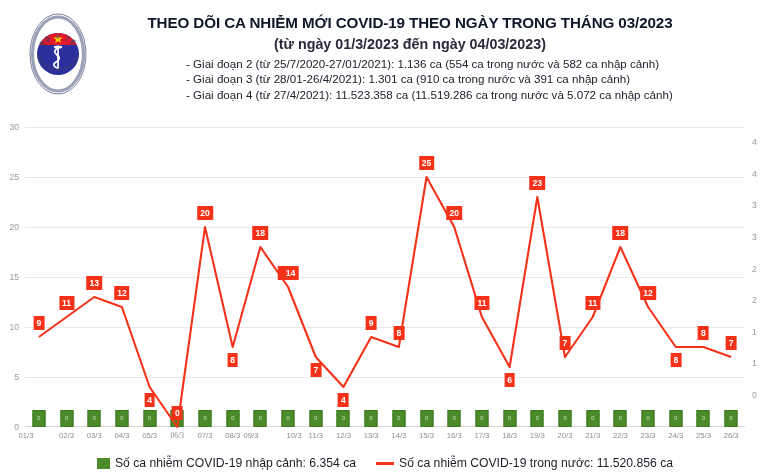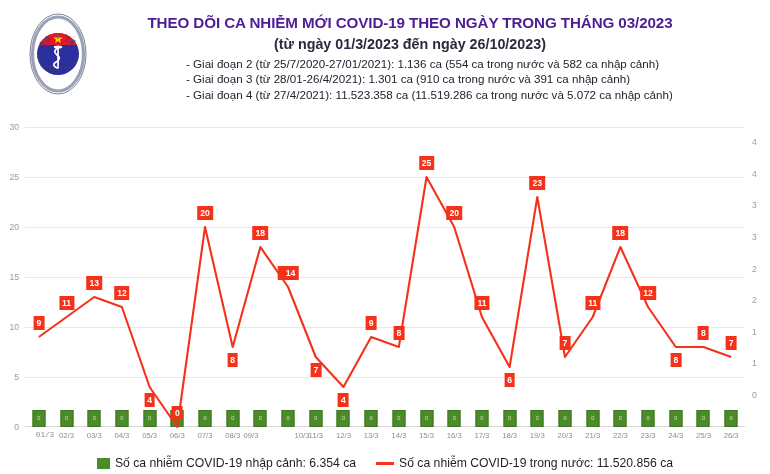--- a/index.html
+++ b/index.html
@@ -13,21 +13,21 @@
   }
 
   
   #header { position: absolute; left: 0; top: 0; width: 770px; height: 118px; }
 
   #logo { position: absolute; left: 27px; top: 10px; width: 62px; height: 88px; }
   #logo svg { display: block; }
 
   #title-block { position: absolute; left: 95px; top: 12px; width: 630px; text-align: center; }
   .title-main {
-    font-size: 15.2px; font-weight: bold; color: #4c1d95;
+    font-size: 15.2px; font-weight: bold; color: #0f172a;
     letter-spacing: -0.1px; line-height: 21px; white-space: nowrap; text-align: center;
   }
   .title-sub {
     font-size: 14.3px; font-weight: bold; color: #2a2a3a;
     line-height: 20px; margin-top: 1px; white-space: nowrap;
   }
 
   #phases {
     position: absolute; left: 186px; top: 56px; width: 560px;
   }
@@ -139,21 +139,21 @@
 
       <path id="arcBot" d="M 9.5 44 A 22 22 0 0 0 52.5 44" fill="none"></path>
       <text font-size="4.4" font-weight="bold" fill="#3a3f63" letter-spacing="0.5">
         <textPath href="#arcBot" startOffset="50%" text-anchor="middle">MINISTRY OF HEALTH</textPath>
       </text>
     </svg>
   </div>
 
   <div id="title-block">
     <div class="title-main">THEO DÕI CA NHIỄM MỚI COVID-19 THEO NGÀY TRONG THÁNG 03/2023</div>
-    <div class="title-sub">(từ ngày 01/3/2023 đến ngày 26/10/2023)</div>
+    <div class="title-sub">(từ ngày 01/3/2023 đến ngày 04/03/2023)</div>
   </div>
 
   <div id="phases">
     <div class="phase-line">- Giai đoạn 2 (từ 25/7/2020-27/01/2021): 1.136 ca (554 ca trong nước và 582 ca nhập cảnh)</div>
     <div class="phase-line">- Giai đoạn 3 (từ 28/01-26/4/2021): 1.301 ca (910 ca trong nước và 391 ca nhập cảnh)</div>
     <div class="phase-line">- Giai đoạn 4 (từ 27/4/2021): 11.523.358 ca (11.519.286 ca trong nước và 5.072 ca nhập cảnh)</div>
   </div>
 </div>
 
 <div id="chart">
@@ -282,30 +282,30 @@
       <div class="pt-label" style="left: 456.923px; top: 176px;">11</div>
       <div class="pt-label" style="left: 484.615px; top: 253px;">6</div>
       <div class="pt-label" style="left: 512.308px; top: 56px;">23</div>
       <div class="pt-label" style="left: 540px; top: 216px;">7</div>
       <div class="pt-label" style="left: 567.692px; top: 176px;">11</div>
       <div class="pt-label" style="left: 595.385px; top: 106px;">18</div>
       <div class="pt-label" style="left: 623.077px; top: 166px;">12</div>
       <div class="pt-label" style="left: 650.769px; top: 233px;">8</div>
       <div class="pt-label" style="left: 678.462px; top: 206px;">8</div>
       <div class="pt-label" style="left: 706.154px; top: 216px;">7</div>
-      <div class="xtick" style="left: 20px; font-family: Liberation Mono, monospace;">01/3</div>
+      <div class="xtick" style="left: 1px;">01/3</div>
       <div class="xtick" style="left: 41.5385px;">02/3</div>
       <div class="xtick" style="left: 69.2308px;">03/3</div>
       <div class="xtick" style="left: 96.9231px;">04/3</div>
       <div class="xtick" style="left: 124.615px;">05/3</div>
-      <div class="xtick" style="left: 152.308px;">06/3</div>
+      <div class="xtick" style="left: 152.308px; font-family: Liberation Serif, serif;">06/3</div>
       <div class="xtick" style="left: 180px;">07/3</div>
       <div class="xtick" style="left: 207.692px;">08/3</div>
       <div class="xtick" style="left: 226px;">09/3</div>
-      <div class="xtick" style="left: 277px;">10/3</div>
+      <div class="xtick" style="left: 269px;">10/3</div>
       <div class="xtick" style="left: 290.769px;">11/3</div>
       <div class="xtick" style="left: 318.462px;">12/3</div>
       <div class="xtick" style="left: 346.154px;">13/3</div>
       <div class="xtick" style="left: 373.846px;">14/3</div>
       <div class="xtick" style="left: 401.538px;">15/3</div>
       <div class="xtick" style="left: 429.231px;">16/3</div>
       <div class="xtick" style="left: 456.923px;">17/3</div>
       <div class="xtick" style="left: 484.615px;">18/3</div>
       <div class="xtick" style="left: 512.308px;">19/3</div>
       <div class="xtick" style="left: 540px;">20/3</div>

